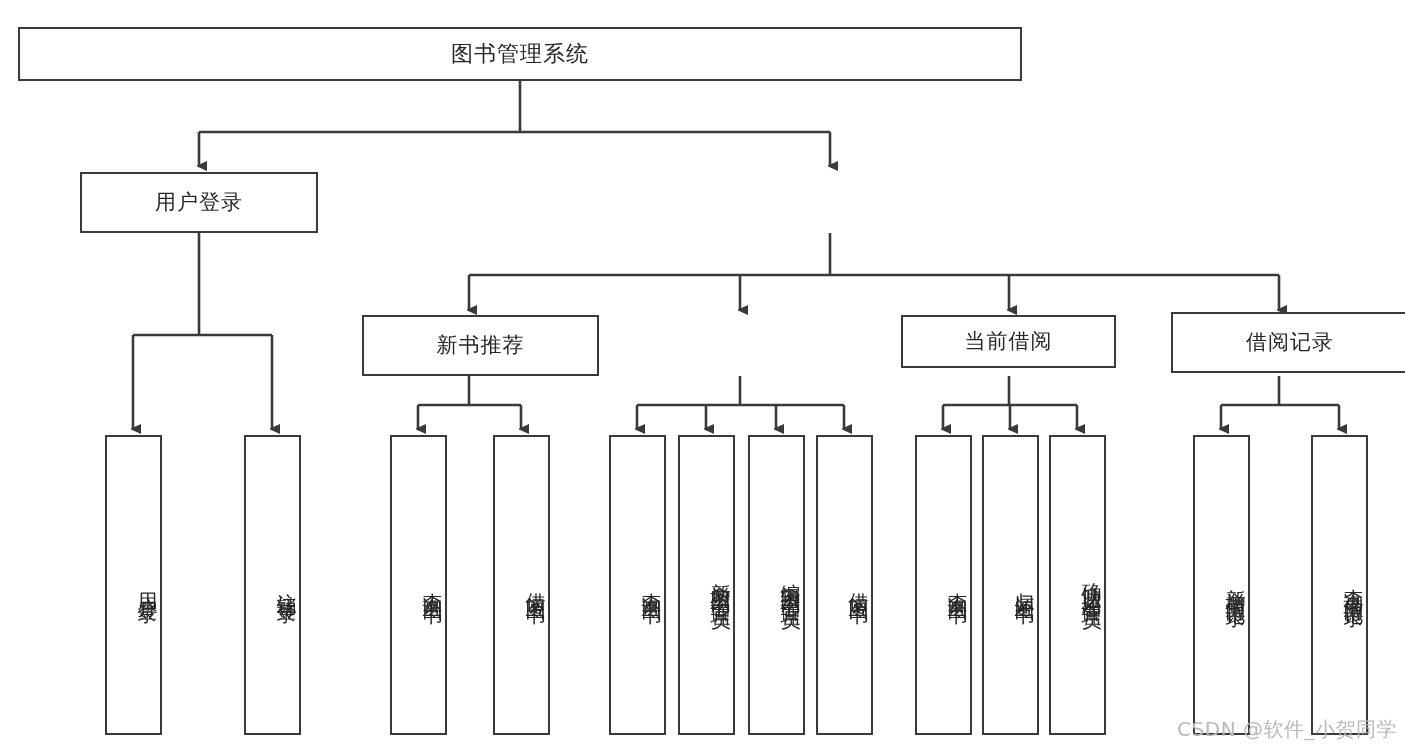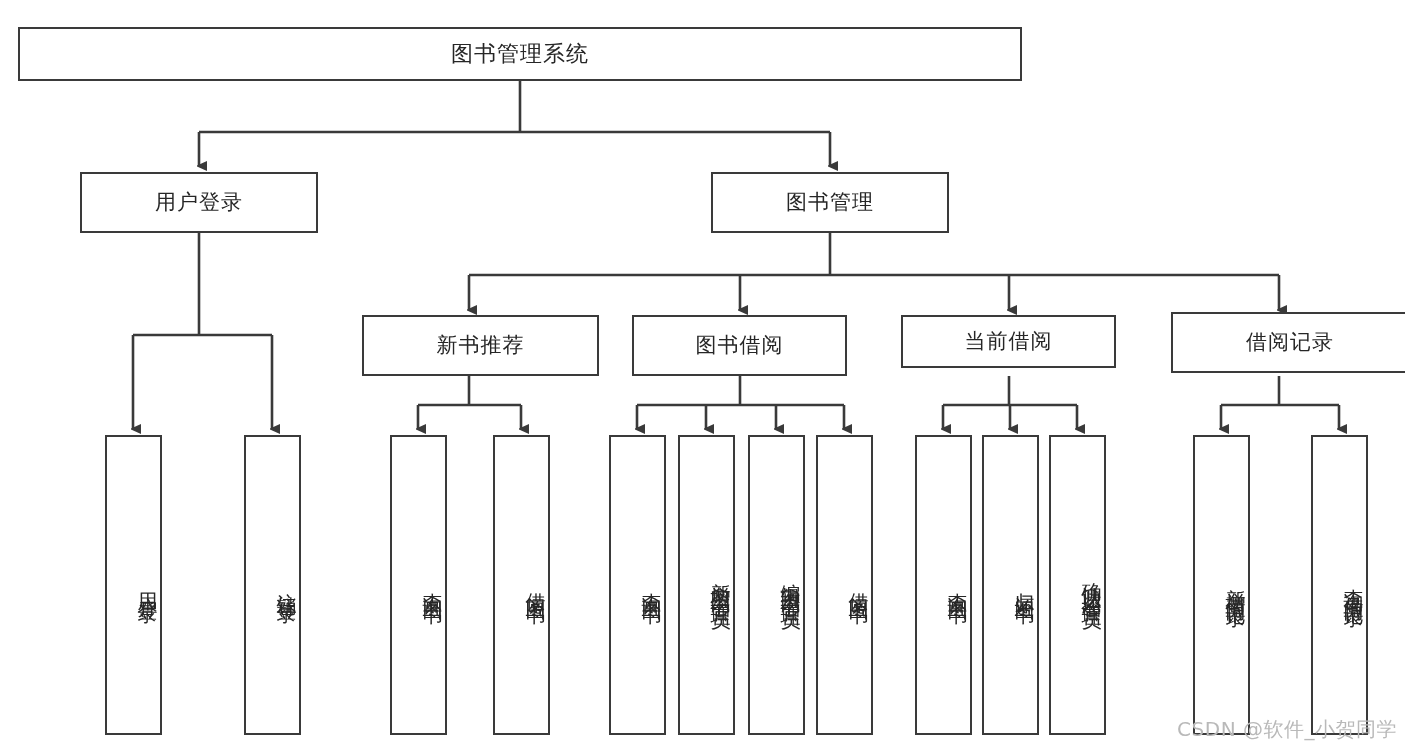--- a/index.html
+++ b/index.html
@@ -130,29 +130,23 @@
     </g>
   </svg>
 
   <div class="node horiz root" style="left:18px; top:13px; width:1004px; height:54px;">
     <span>图书管理系统</span>
   </div>
 
   <div class="node horiz" style="left:80px; top:172px; width:238px; height:61px;">
     <span>用户登录</span>
   </div>
-  <div class="node horiz" style="left:711px; top:172px; width:238px; height:61px;">
-    <span>图书管理</span>
-  </div>
 
   <div class="node horiz" style="left:362px; top:315px; width:237px; height:61px;">
     <span>新书推荐</span>
-  </div>
-  <div class="node horiz" style="left:632px; top:315px; width:215px; height:61px;">
-    <span>图书借阅</span>
   </div>
   <div class="node horiz" style="left:901px; top:315px; width:215px; height:53px;">
     <span>当前借阅</span>
   </div>
   <div class="node horiz" style="left:1171px; top:312px; width:238px; height:61px;">
     <span>借阅记录</span>
   </div>
 
   <div class="node vert" style="left:105px; top:435px; width:57px; height:300px;">
     <span class="vtext">用户登录</span>

